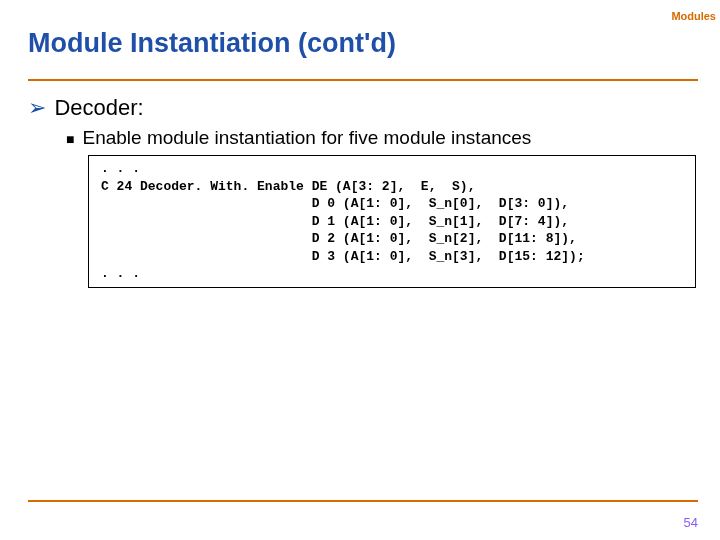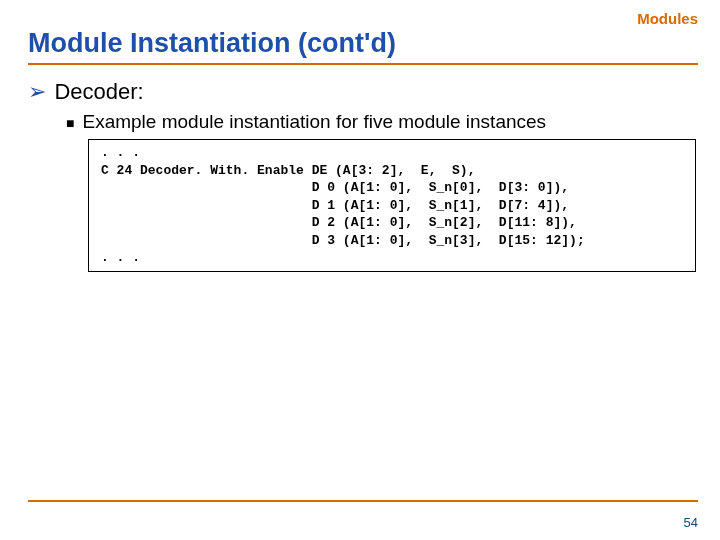--- a/index.html
+++ b/index.html
@@ -9,30 +9,30 @@
     height: 540px;
     background: #fff;
     font-family: Arial, Helvetica, sans-serif;
     color: #000;
     position: relative;
     overflow: hidden;
   }
   .topright {
     position: absolute;
     top: 10px;
-    right: 22px;
+    right: 4px;
     color: #d76b00;
     font-weight: bold;
-    font-size: 15px;
+    font-size: 11px;
   }
   .title {
     color: #1f4fa8;
     font-weight: bold;
     font-size: 27px;
-    margin: 28px 0 4px 28px;
+    margin: 28px 0 20px 28px;
   }
   .hr1 {
     border: none;
     border-top: 2px solid #d76b00;
     margin: 0 22px 0 28px;
   }
   .body {
     margin: 14px 22px 0 28px;
   }
   .lvl1 {
@@ -75,39 +75,39 @@
     right: 22px;
     bottom: 30px;
     border: none;
     border-top: 2px solid #d76b00;
   }
   .pagenum {
     position: absolute;
     right: 22px;
     bottom: 10px;
     font-size: 13px;
-    color: #0c4a6e;
+    color: #8b5cf6;
   }
 </style>
 </head>
 <body>
 
 <div class="topright">Modules</div>
 
 <div class="title">Module Instantiation (cont'd)</div>
 <hr class="hr1">
 
 <div class="body">
   <div class="lvl1">
     <span class="bullet">➢</span>
     <span>Decoder:</span>
   </div>
   <div class="lvl2">
     <span class="bullet">■</span>
-    <span>Example module instantiation for five module instances</span>
+    <span>Enable module instantiation for five module instances</span>
   </div>
   <div class="codebox">. . .
 C 24 Decoder. With. Enable DE (A[3: 2],  E,  S),
                            D 0 (A[1: 0],  S_n[0],  D[3: 0]),
                            D 1 (A[1: 0],  S_n[1],  D[7: 4]),
                            D 2 (A[1: 0],  S_n[2],  D[11: 8]),
                            D 3 (A[1: 0],  S_n[3],  D[15: 12]);
 . . .</div>
 </div>
 

